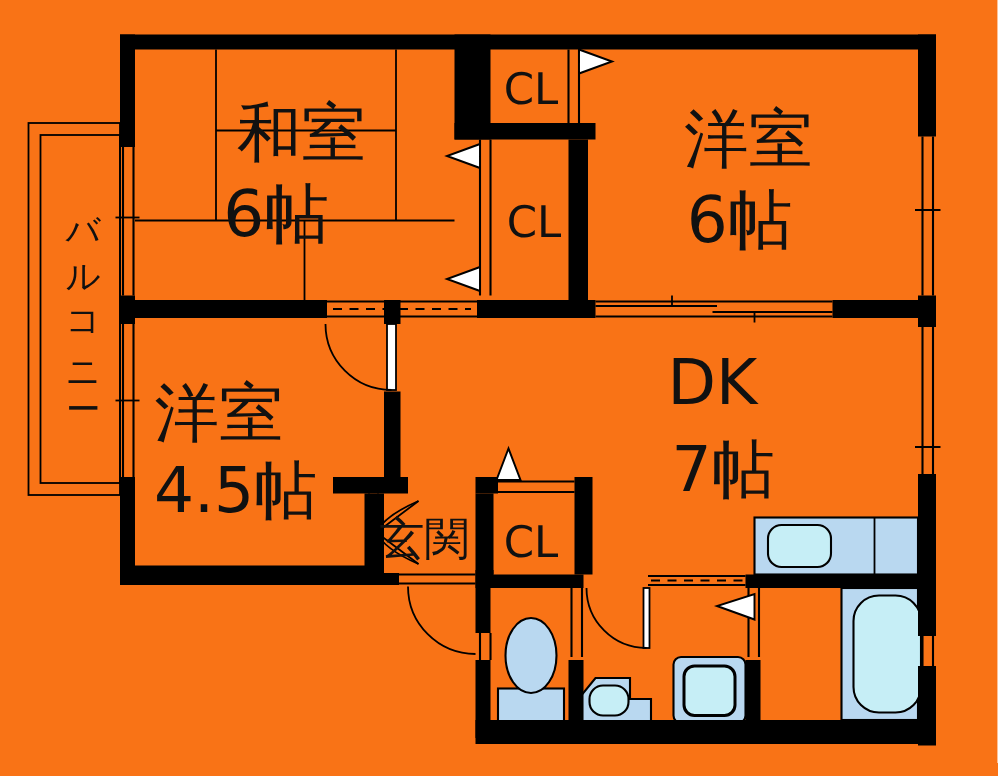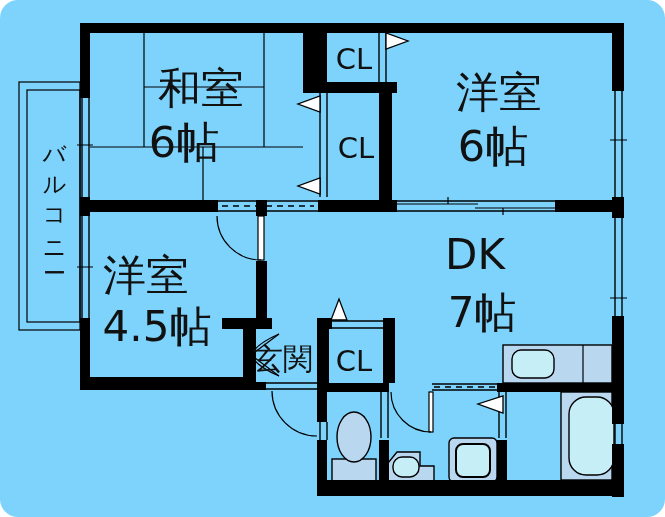--- a/index.html
+++ b/index.html
@@ -1,17 +1,17 @@
 <!DOCTYPE html>
 <html><head>
 <meta charset="utf-8">
 <style>
   html,body{margin:0;padding:0;background:#ffffff;}
-  .stage{position:relative;width:665px;height:517px;background:#7dd3fc;overflow:hidden;
-         font-family:"DejaVu Sans",sans-serif;border-radius:18px;}
+  .stage{position:relative;width:665px;height:517px;background:#f97316;overflow:hidden;
+         font-family:"DejaVu Sans",sans-serif;}
   svg{position:absolute;left:0;top:0;}
   .roomlabel{fill:#111;font-family:"DejaVu Sans",sans-serif;font-weight:500;}
   .thin{stroke:#000;stroke-width:1.4;fill:none;}
   .thin2{stroke:#000;stroke-width:1.2;fill:none;}
   .dash{stroke:#000;stroke-width:1.4;fill:none;stroke-dasharray:6 5;}
   .tri{fill:#fff;stroke:#000;stroke-width:1.3;}
   .fix{stroke:#000;stroke-width:1.4;}
   .leaf{fill:#fff;stroke:#000;stroke-width:1.2;}
   .balcony-label{position:absolute;left:40px;top:128px;writing-mode:vertical-rl;
         font-size:23px;letter-spacing:7px;color:#111;}

